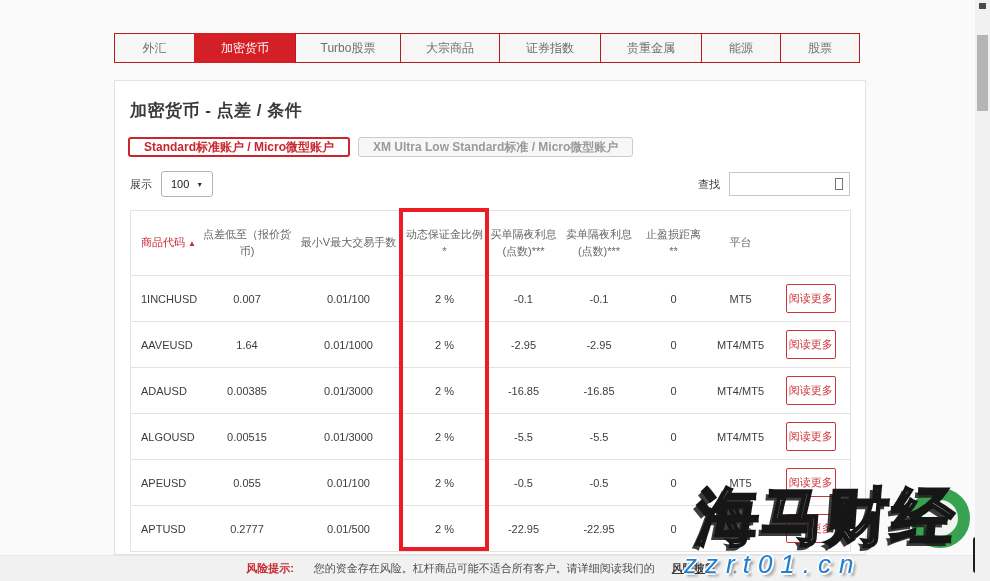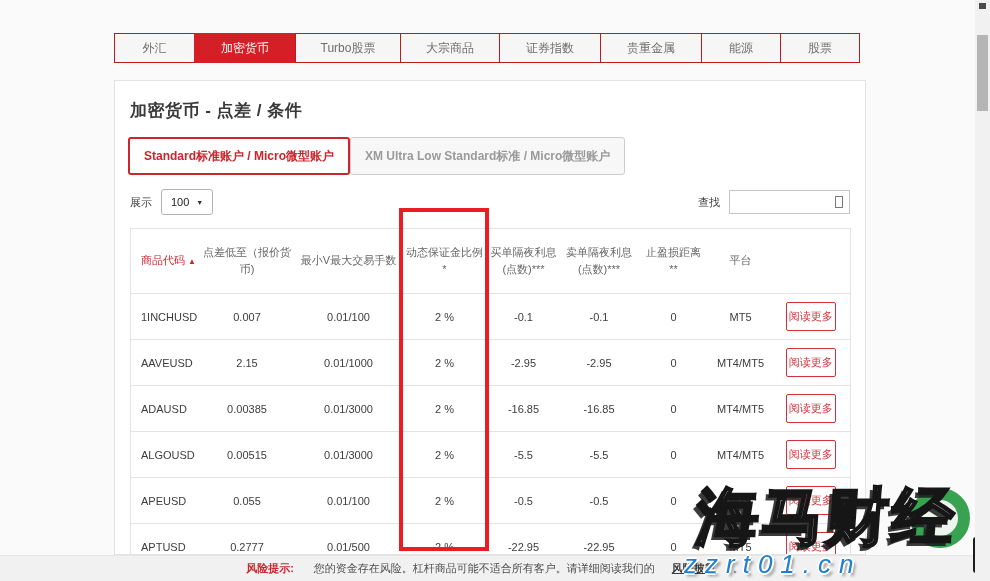--- a/index.html
+++ b/index.html
@@ -34,21 +34,21 @@
 
   
   .card {
     position:absolute; left:114px; top:80px; width:752px; height:475px;
     background:#fff; border:1px solid #e2e2e2; overflow:hidden;
   }
   .page-title {
     margin:18px 0 0 15px; font-size:17px; font-weight:bold; color:#3a3a3a;
     letter-spacing:0.5px;
   }
-  .account-tabs { display:flex; margin:15px 0 0 13px; height:38px; }
+  .account-tabs { display:flex; gap:8px; margin:15px 0 0 13px; height:20px; }
   .acct-btn {
     font-family:inherit; font-size:12px; font-weight:bold; border-radius:3px;
     padding:0 14px; cursor:pointer; display:flex; align-items:center;
   }
   .acct-btn.active { background:#fff; border:2px solid #c9262d; color:#c9262d; }
   .acct-btn.inactive { background:#f7f7f7; border:1px solid #ccc; color:#9a9a9a; }
 
   .controls {
     margin:14px 15px 0 15px; display:flex; justify-content:space-between; align-items:center;
     height:26px;
@@ -226,21 +226,21 @@
           <td>0.01/100</td>
           <td>2 %</td>
           <td>-0.1</td>
           <td>-0.1</td>
           <td>0</td>
           <td>MT5</td>
           <td><button class="read-more">阅读更多</button></td>
         </tr>
         <tr>
           <td>AAVEUSD</td>
-          <td>2.15</td>
+          <td>1.64</td>
           <td>0.01/1000</td>
           <td>2 %</td>
           <td>-2.95</td>
           <td>-2.95</td>
           <td>0</td>
           <td>MT4/MT5</td>
           <td><button class="read-more">阅读更多</button></td>
         </tr>
         <tr>
           <td>ADAUSD</td>

